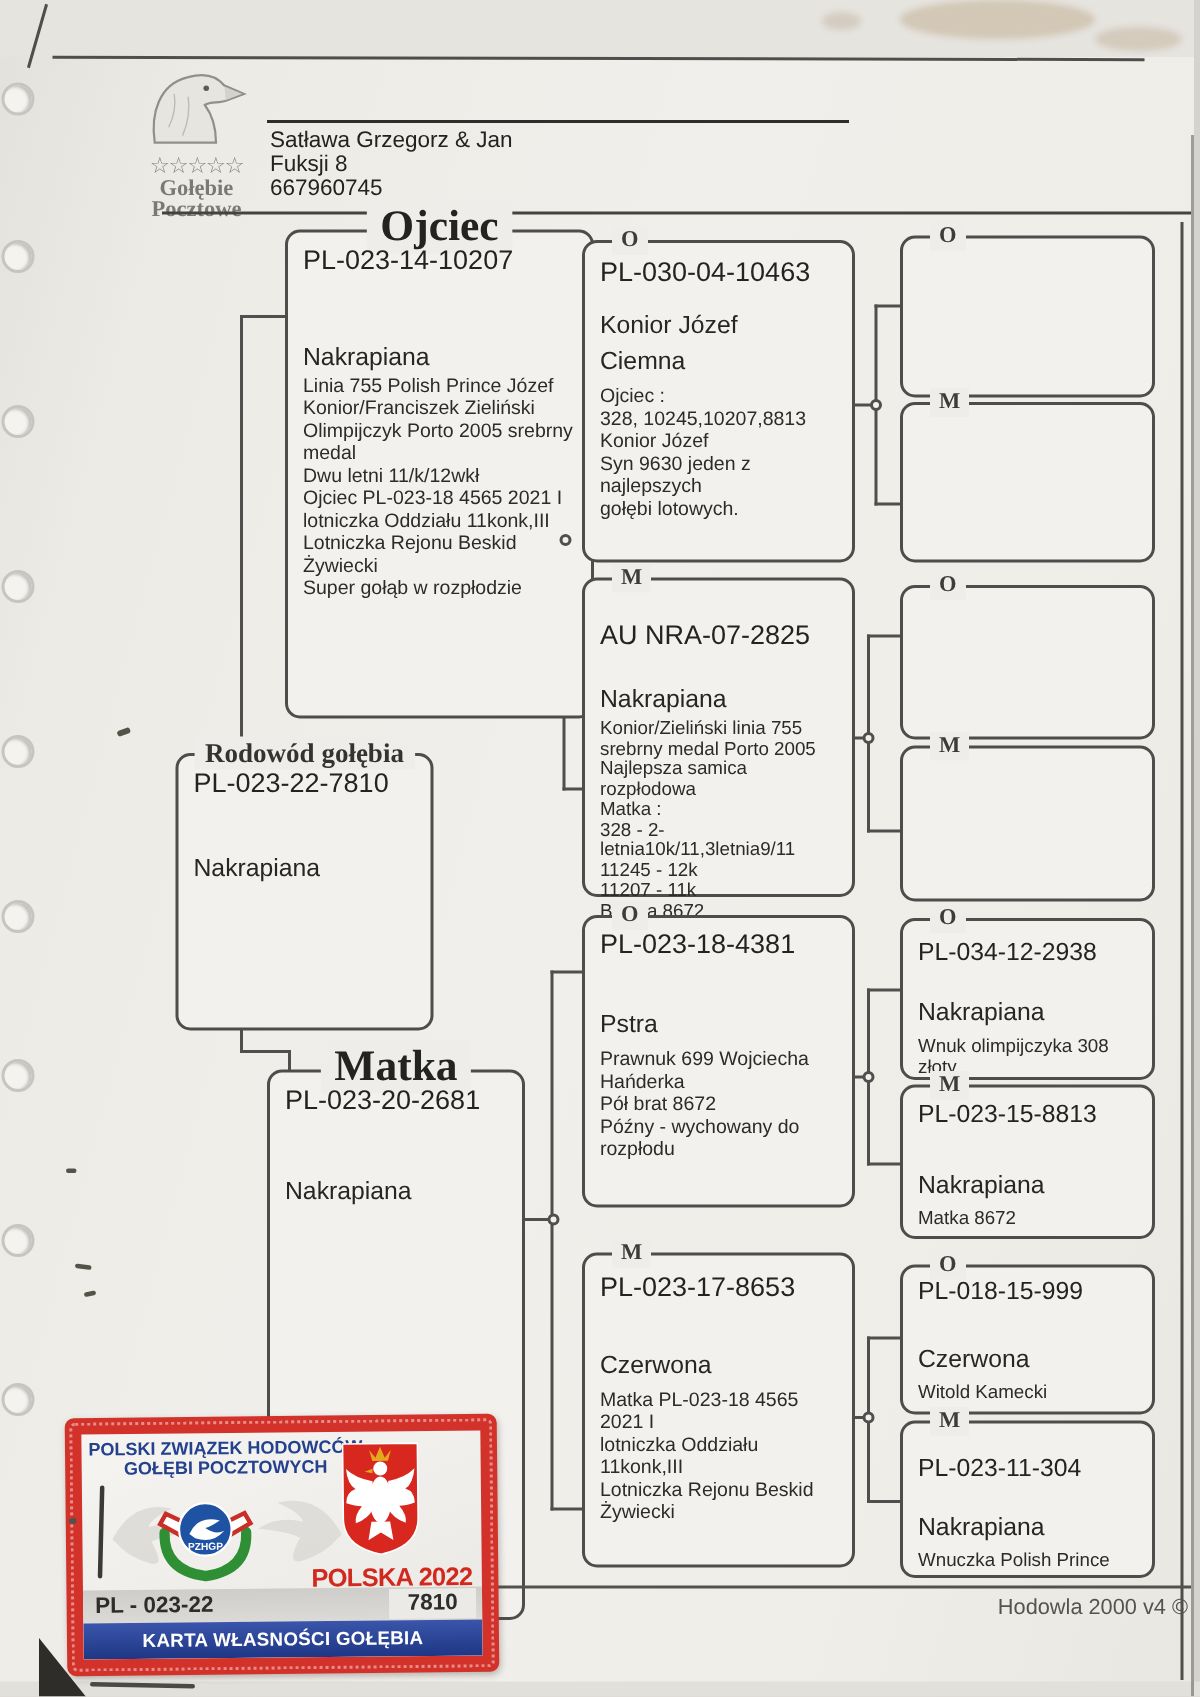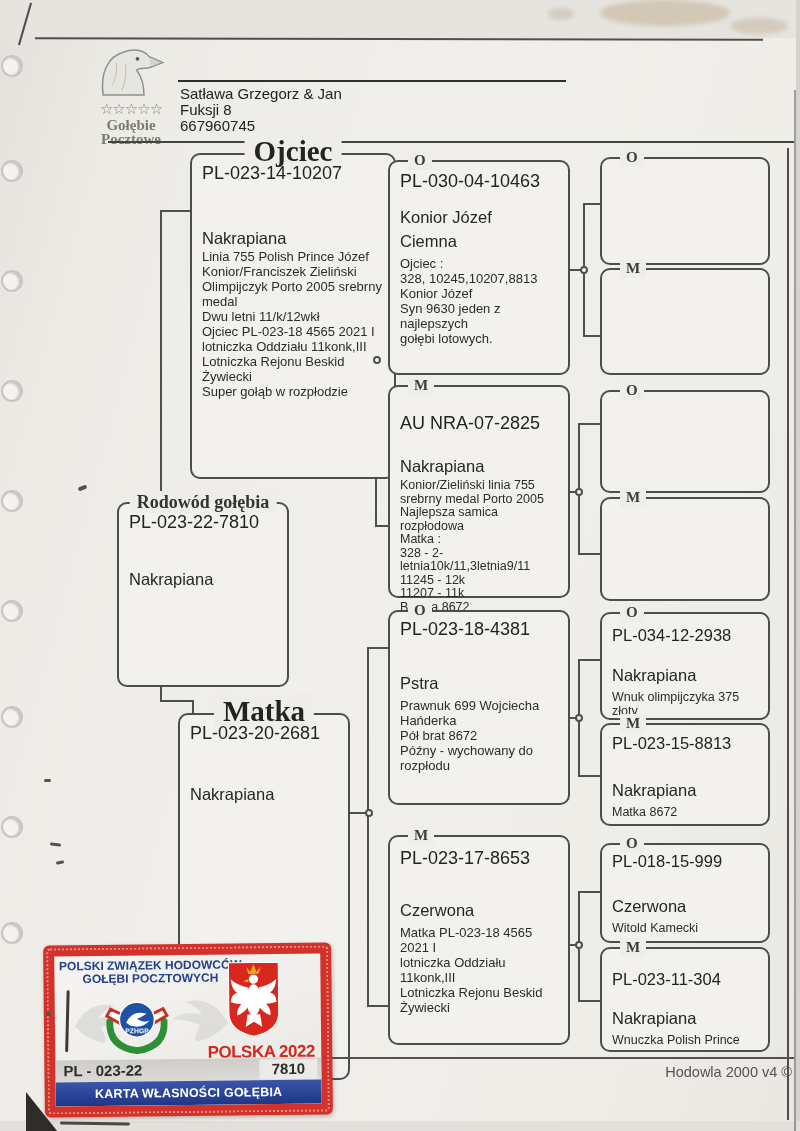--- a/index.html
+++ b/index.html
@@ -223,21 +223,21 @@
     <span class="tag">O</span>
   </div>
   <div class="pbox" style="left:600px;top:497px;width:170px;height:104px;">
     <span class="tag">M</span>
   </div>
 
   <div class="pbox" style="left:600px;top:612px;width:170px;height:108px;">
     <span class="tag">O</span>
     <div class="ring sm" style="top:12px;">PL-034-12-2938</div>
     <div class="cname" style="top:52px;">Nakrapiana</div>
-    <div class="notes sm" style="top:76px;">Wnuk olimpijczyka 375 złoty</div>
+    <div class="notes sm" style="top:76px;">Wnuk olimpijczyka 308 złoty</div>
   </div>
   <div class="pbox" style="left:600px;top:723px;width:170px;height:103px;">
     <span class="tag">M</span>
     <div class="ring sm" style="top:9px;">PL-023-15-8813</div>
     <div class="cname" style="top:56px;">Nakrapiana</div>
     <div class="notes sm" style="top:80px;">Matka 8672</div>
   </div>
   <div class="pbox" style="left:600px;top:843px;width:170px;height:100px;">
     <span class="tag">O</span>
     <div class="ring sm" style="top:7px;">PL-018-15-999</div>

